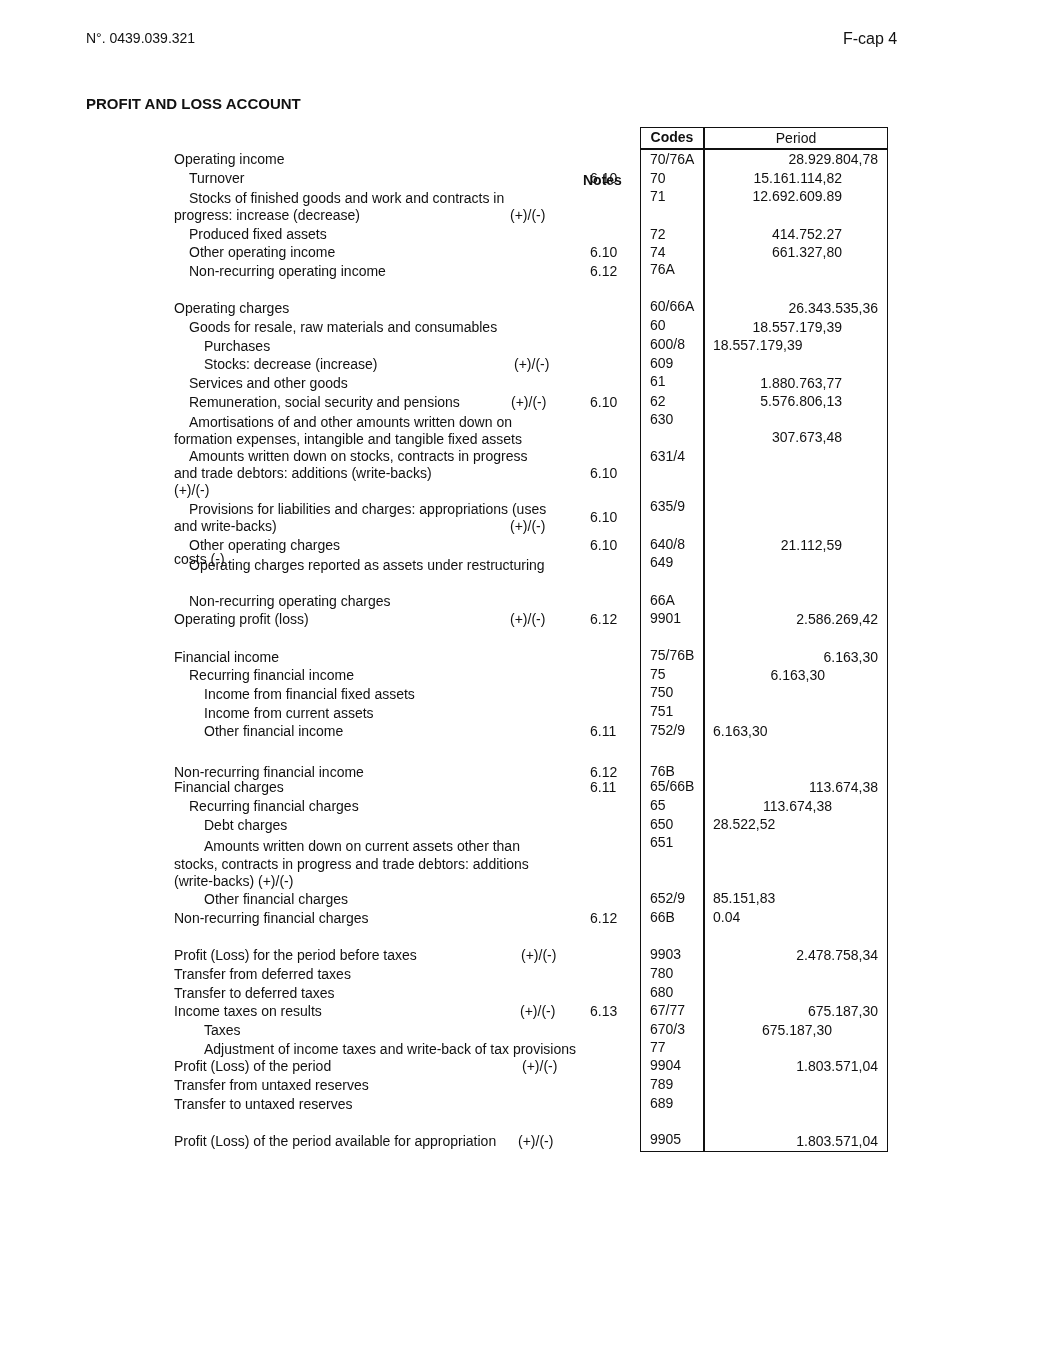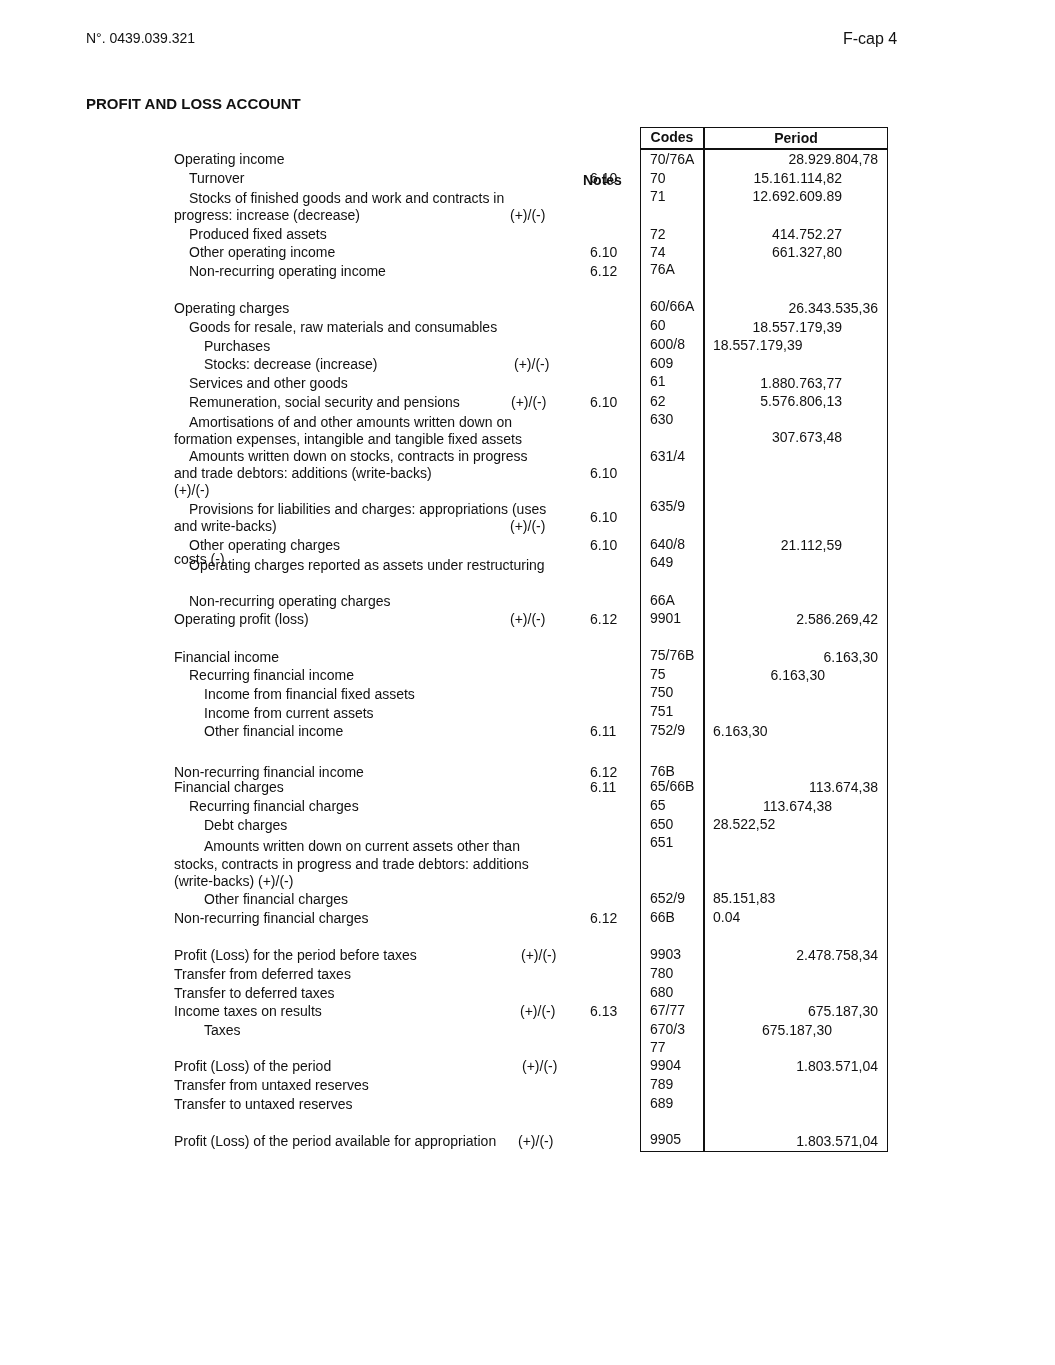--- a/index.html
+++ b/index.html
@@ -6,21 +6,21 @@
     html, body { width: 1055px; height: 1365px; background: #ffffff; }
     body { position: relative; font-family: "Liberation Sans", "DejaVu Sans", sans-serif; color: #111; font-size: 14px; overflow: hidden; }
     .hdr-left { position: absolute; left: 86px; top: 30px; font-size: 14px; }
     .hdr-right { position: absolute; left: 843px; top: 30px; font-size: 16px; }
     .title { position: absolute; left: 86px; top: 95px; font-size: 15px; font-weight: bold; }
     .notes-head { position: absolute; left: 583px; top: 139px; font-size: 14px; font-weight: bold; margin-top: 33px; }
     .tbl-box { position: absolute; left: 640px; top: 127px; width: 248px; height: 1025px; border: 1.5px solid #111; }
     .tbl-div-v { position: absolute; left: 703px; top: 127px; width: 1.5px; height: 1025px; background: #111; }
     .tbl-div-h { position: absolute; left: 640px; top: 148px; width: 248px; height: 1.5px; background: #111; }
     .th-codes { position: absolute; left: 641px; top: 129px; width: 62px; text-align: center; font-weight: bold; font-size: 14px; }
-    .th-period { position: absolute; left: 705px; top: 130px; width: 182px; text-align: center; font-weight: bold; font-size: 14px; }
+    .th-period { position: absolute; left: 705px; top: 130px; width: 182px; text-align: center; font-weight: normal; font-size: 14px; }
     .row { position: absolute; left: 0; width: 1055px; height: 18px; font-size: 14px; }
     .lbl { position: absolute; left: 174px; white-space: nowrap; }
     .lbl.i1 { left: 189px; }
     .lbl.i2 { left: 204px; }
     .lbl2 { position: absolute; left: 174px; white-space: nowrap; }
     .sign { position: absolute; white-space: nowrap; }
     .note { position: absolute; left: 590px; width: 32px; text-align: left; }
     .code { position: absolute; left: 650px; white-space: nowrap; }
     .amt { position: absolute; white-space: nowrap; }
     .amt.c1 { right: 177px; }   
@@ -251,20 +251,21 @@
   <span class="note">6.13</span>
   <span class="code" style="top:-1px">67/77</span>
   <span class="amt c1">675.187,30</span>
 </div>
 <div class="row" style="top:1022px">
   <span class="lbl i2">Taxes</span>
   <span class="code" style="top:-1px">670/3</span>
   <span class="amt c2" style="right:223px">675.187,30</span>
 </div>
 <div class="row" style="top:1041px">
+  <span class="lbl i2">Adjustment of income taxes and write-back of tax provisions</span>
   <span class="code" style="top:-2px">77</span>
 </div>
 <div class="row" style="top:1058px">
   <span class="lbl">Profit (Loss) of the period</span>
   <span class="sign" style="left:522px">(+)/(-)</span>
   <span class="code" style="top:-1px">9904</span>
   <span class="amt c1">1.803.571,04</span>
 </div>
 <div class="row" style="top:1077px">
   <span class="lbl">Transfer from untaxed reserves</span>

